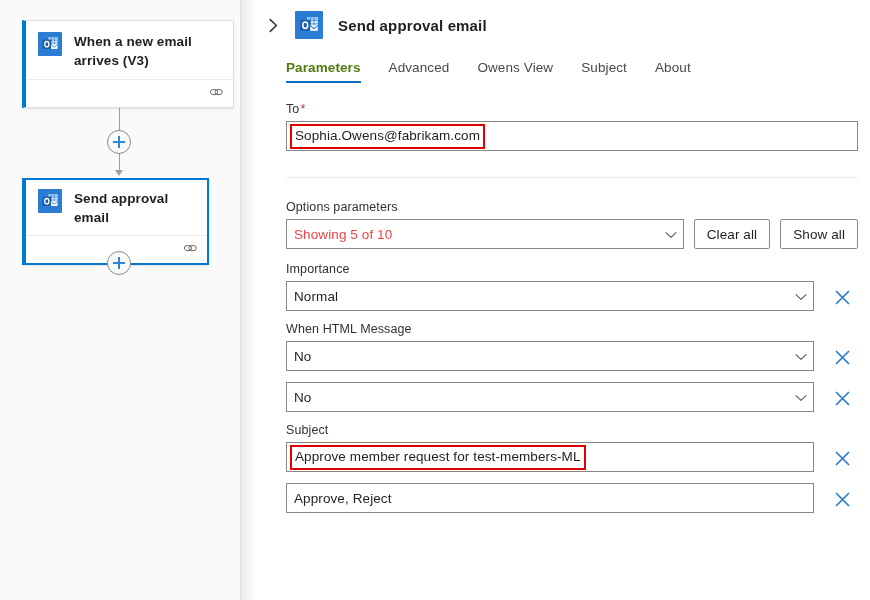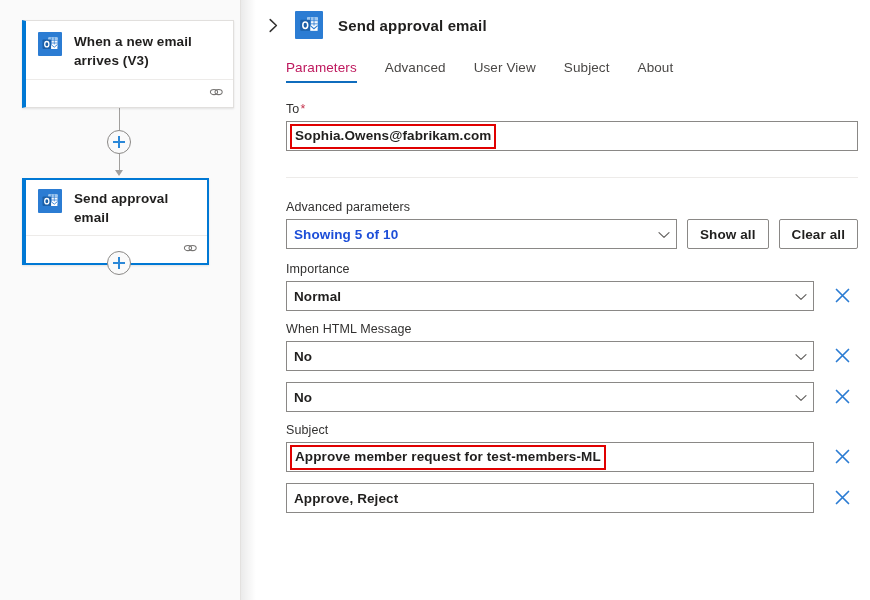--- a/index.html
+++ b/index.html
@@ -176,22 +176,22 @@
   .tab {
     position: relative;
     font-size: 13.5px;
     color: #4a4846;
     padding: 0 0 8px 0;
     margin-right: 28px;
     white-space: nowrap;
     letter-spacing: 0.1px;
   }
   .tab.active {
-    color: #be185d;
-    font-weight: 400;
+    color: #4d7c0f;
+    font-weight: 700;
   }
   .tab.active::after {
     content: "";
     position: absolute;
     left: 0; right: 0; bottom: 0;
     height: 2.5px;
     background: #0f6cbd;
   }
 
   .form {
@@ -200,22 +200,21 @@
   .field-label {
     font-size: 12.5px;
     color: #323130;
     margin-bottom: 5px;
     letter-spacing: 0.1px;
   }
   .req-star { color: #c4314b; margin-left: 1px; }
 
   .row {
     display: flex;
-    align-items: flex-start;
-    font-weight: bold;
+    align-items: flex-end;
   }
   .ctl {
     position: relative;
     box-sizing: border-box;
     height: 30px;
     border: 1px solid #8a8886;
     background: #ffffff;
     display: flex;
     align-items: center;
     padding: 0 6px 0 7px;
@@ -225,21 +224,21 @@
   }
   .ctl.wide  { width: 572px; }
   .ctl.short { width: 528px; }
   .ctl.adv   { width: 428px; color: #605e5c; }
 
   .ctl .val {
     flex: 1 1 auto;
     white-space: nowrap;
     overflow: hidden;
   }
-  .ctl .val.muted { color: #1d4ed8; }
+  .ctl .val.muted { color: #ef4444; }
 
   
   .ctl .val.redbox {
     flex: 0 0 auto;
     border: 2px solid #e00000;
     padding: 1px 3px 2px 3px;
     margin-left: -4px;
     line-height: 18px;
   }
 
@@ -370,51 +369,51 @@
           <path d="M13.1 12.6 L19.4 12.6 L19.4 17.0 L13.1 17.0 Z" fill="#ffffff"></path>
           <path d="M13.1 12.6 L16.25 15.2 L19.4 12.6" fill="none" stroke="#2b7cd3" stroke-width="0.9"></path>
         </svg>
       </span>
       <span class="panel-title">Send approval email</span>
     </div>
 
     <div class="tabs">
       <div class="tab active">Parameters</div>
       <div class="tab">Advanced</div>
-      <div class="tab">User View</div>
+      <div class="tab">Owens View</div>
       <div class="tab">Subject</div>
       <div class="tab">About</div>
     </div>
 
     <div class="form">
 
       <div style="height:19px"></div>
       <div class="field-label">
         <span>To</span><span class="req-star">*</span>
       </div>
       <div class="row">
         <div class="ctl wide">
           <span class="val redbox">Sophia.Owens@fabrikam.com</span>
         </div>
       </div>
 
       <div class="divider"></div>
 
-      <div class="field-label">Advanced parameters</div>
+      <div class="field-label">Options parameters</div>
       <div class="row">
         <div class="ctl adv">
           <span class="val muted">Showing 5 of 10</span>
           <span class="caret">
             <svg width="12" height="8" viewBox="0 0 12 8">
                 <path d="M1 1.6 L6 6.4 L11 1.6" fill="none" stroke="#605e5c" stroke-width="1.15" stroke-linecap="round" stroke-linejoin="round"></path>
               </svg>
           </span>
         </div>
+        <div class="ghost-btn">Clear all</div>
         <div class="ghost-btn">Show all</div>
-        <div class="ghost-btn">Clear all</div>
       </div>
 
       <div class="gap-sm"></div>
       <div class="field-label">Importance</div>
       <div class="row">
         <div class="ctl short">
           <span class="val">Normal</span>
           <span class="caret">
             <svg width="12" height="8" viewBox="0 0 12 8">
                 <path d="M1 1.6 L6 6.4 L11 1.6" fill="none" stroke="#605e5c" stroke-width="1.15" stroke-linecap="round" stroke-linejoin="round"></path>

